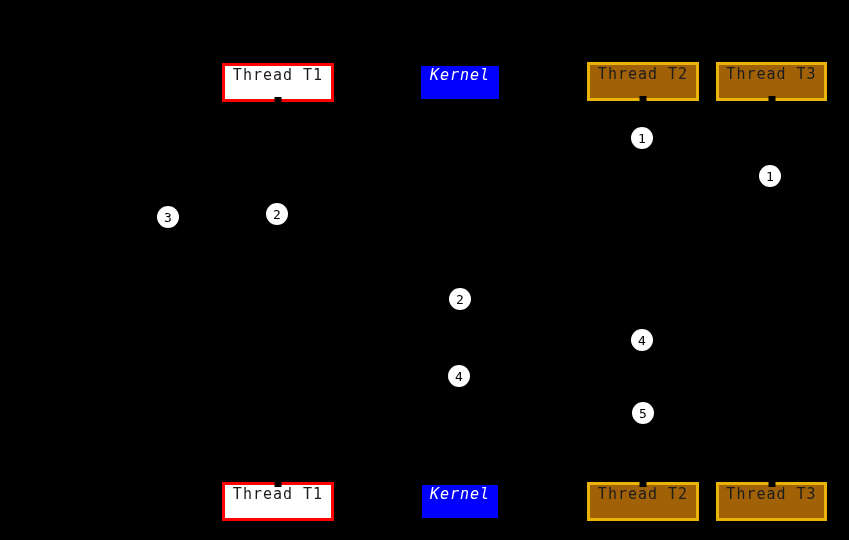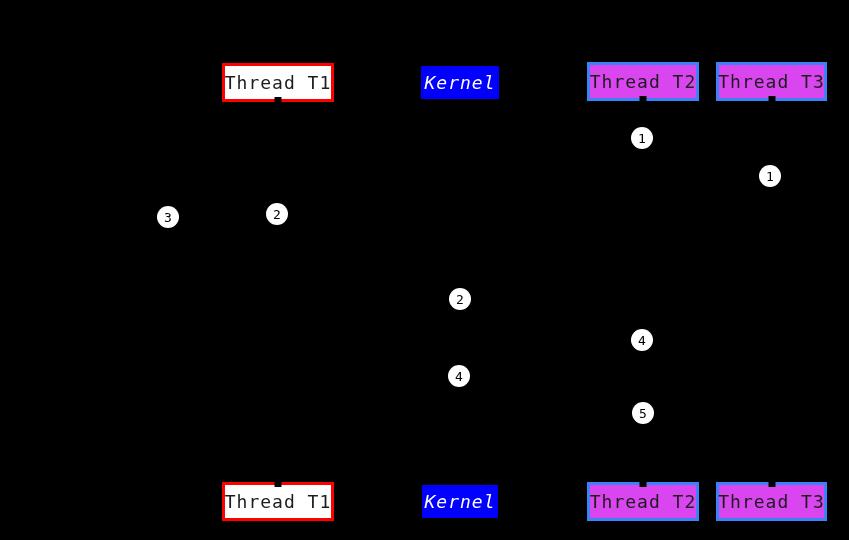--- a/index.html
+++ b/index.html
@@ -12,34 +12,33 @@
     width: 849px;
     height: 540px;
     background: #000000;
     overflow: hidden;
     font-family: "DejaVu Sans Mono", "Liberation Mono", monospace;
   }
   .box {
     position: absolute;
     box-sizing: border-box;
     display: flex;
-    align-items: center;
     justify-content: center;
-    font-size: 18px;
+    font-size: 15px;
     letter-spacing: 1px;
     white-space: nowrap;
   }
   .box.red-outline {
     background: #ffffff;
     border: 3px solid #fe0000;
     color: #1c1c1c;
   }
   .box.blue-outline {
-    background: #d946ef;
-    border: 3px solid #3b82f6;
+    background: #a16207;
+    border: 3px solid #eab308;
     color: #1c1c1c;
   }
   .box.blue-solid {
     background: #0100ff;
     color: #ffffff;
     font-style: italic;
   }
   .tick {
     position: absolute;
     left: 50%;

